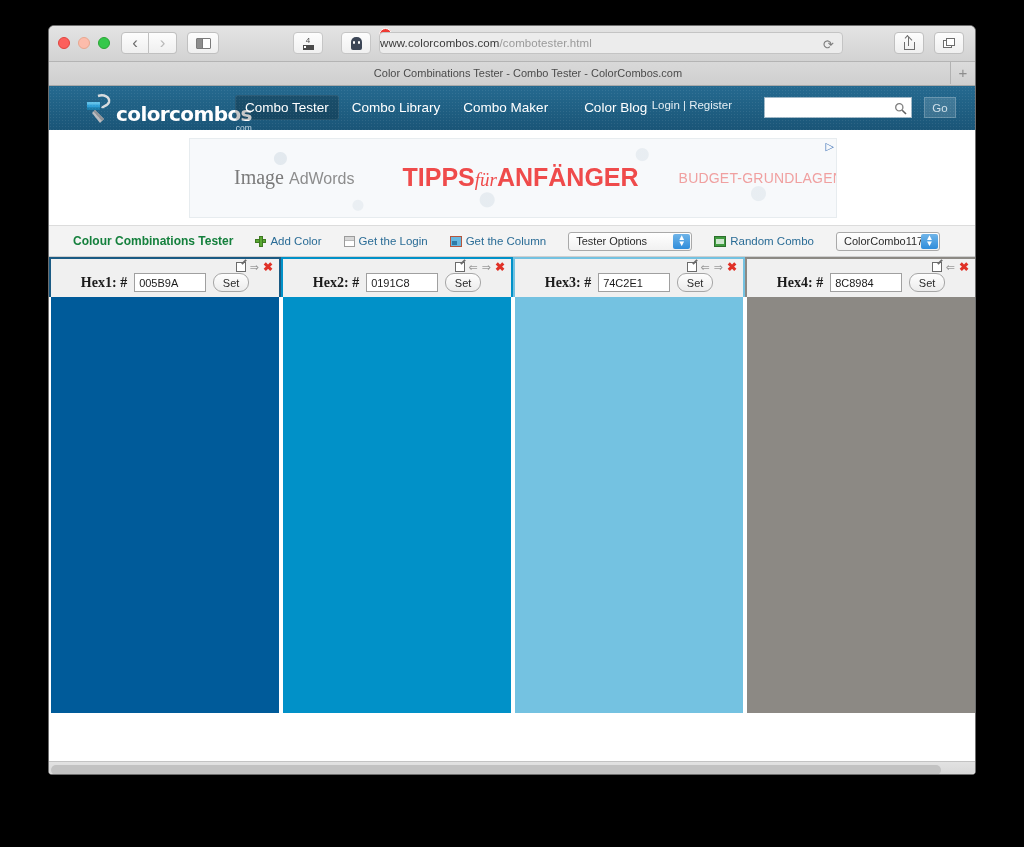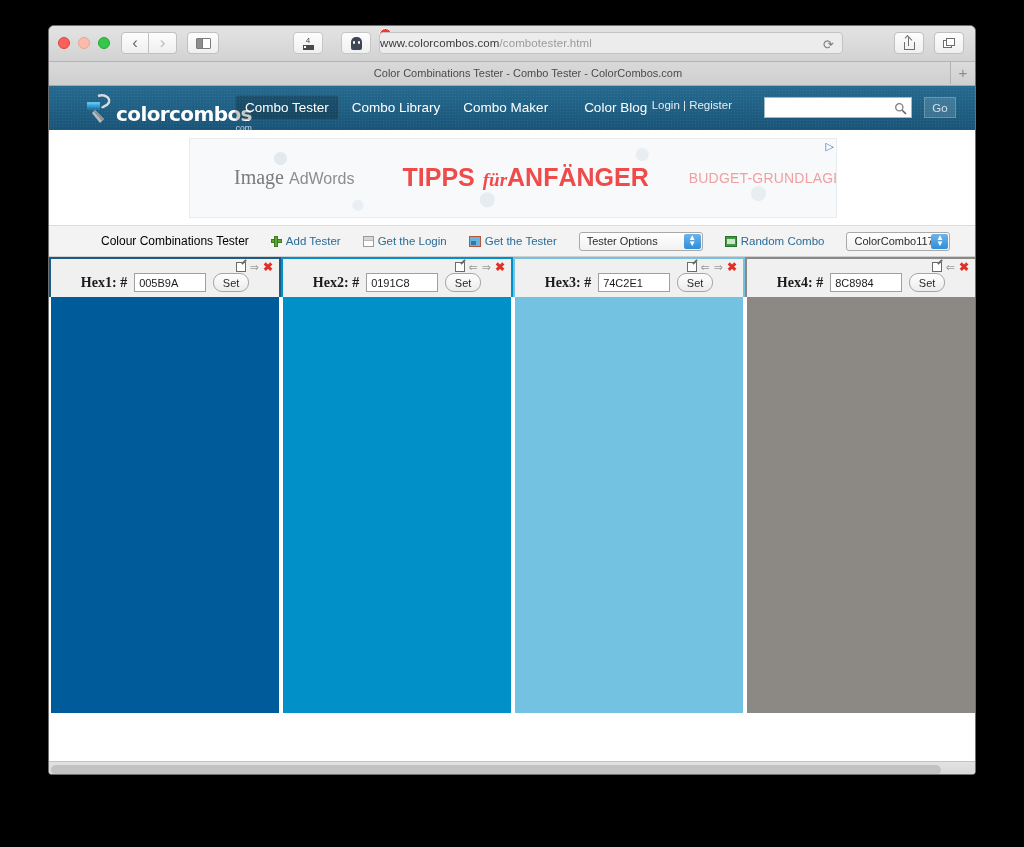--- a/index.html
+++ b/index.html
@@ -425,24 +425,23 @@
     position: relative;
     margin-left: 48px;
     font-size: 25px;
     font-weight: bold;
     color: #ef4b4b;
     white-space: nowrap;
     font-family: "Liberation Sans", sans-serif;
   }
   .ad-main .it {
     font-style: italic;
-    font-weight: bold;
+    font-weight: normal;
     font-size: 19px;
     font-family: "Liberation Serif", serif;
-    margin-left: 8px;
   }
   .ad-sub {
     position: relative;
     margin-left: 40px;
     font-size: 14px;
     color: #f0a0a0;
     letter-spacing: 0.2px;
     white-space: nowrap;
     font-family: "Liberation Sans", sans-serif;
   }
@@ -458,23 +457,23 @@
     position: relative;
     height: 30px;
     background: #f3f3f3;
     border-top: 1px solid #dcdcdc;
     border-bottom: 1px solid #cfcfcf;
     display: flex;
     align-items: center;
     font-size: 11.5px;
   }
   .ts-title {
-    margin-left: 52px;
-    font-weight: normal;
-    color: #000000;
+    margin-left: 24px;
+    font-weight: bold;
+    color: #15803d;
     font-size: 12px;
     font-family: "Liberation Sans", sans-serif;
   }
   .ts-link {
     color: #2a6c96;
     margin-left: 22px;
     display: flex;
     align-items: center;
     gap: 4px;
     white-space: nowrap;
@@ -796,31 +795,31 @@
           <div class="ad-sub">BUDGET-GRUNDLAGEN</div>
           <div class="ad-mark">▷</div>
         </div>
       </div>
 
       <div class="toolstrip">
         <div class="ts-title">Colour Combinations Tester</div>
 
         <a class="ts-link">
           <span class="icon-plus"></span>
-          <span>Add Tester</span>
+          <span>Add Color</span>
         </a>
 
         <a class="ts-link">
           <span class="icon-doc"></span>
           <span>Get the Login</span>
         </a>
 
         <a class="ts-link">
           <span class="icon-img"></span>
-          <span>Get the Tester</span>
+          <span>Get the Column</span>
         </a>
 
         <div class="ts-select w1">
           <span>Tester Options</span>
           <span class="sel-arrow">
             <span>▲</span>
             <span>▼</span>
           </span>
         </div>
 

